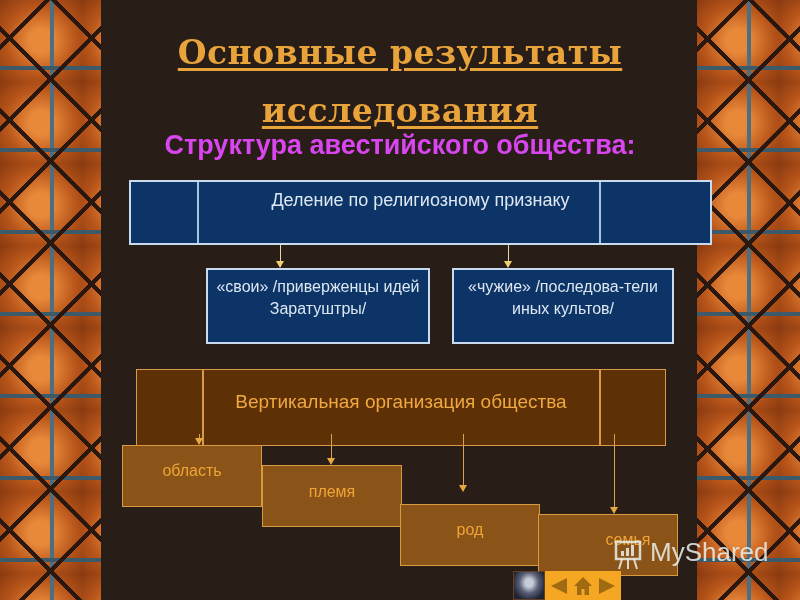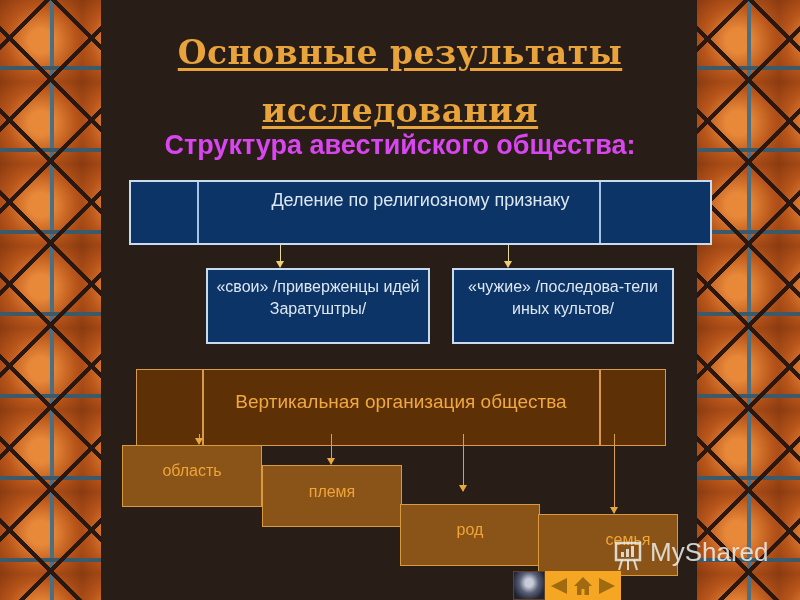--- a/index.html
+++ b/index.html
@@ -95,21 +95,21 @@
       text-align: center;
       line-height: 50px;
     }
     .step-1 { left: 122px; top: 445px; }
     .step-2 { left: 262px; top: 465px; line-height: 52px; }
     .step-3 { left: 400px; top: 504px; }
     .step-4 { left: 538px; top: 514px; padding-left: 40px; }
 
     .watermark {
       position: absolute; left: 612px; top: 537px;
-      display: flex; align-items: center; gap: 4px;
+      display: flex; align-items: flex-start; gap: 4px;
       color: rgba(235, 240, 235, 0.85);
       font-size: 26px;
     }
     .watermark .wm-icon {
       width: 34px; height: 30px; position: relative;
     }
 
     .nav-bar {
       position: absolute; left: 513px; top: 571px; height: 29px; display: flex;
     }

